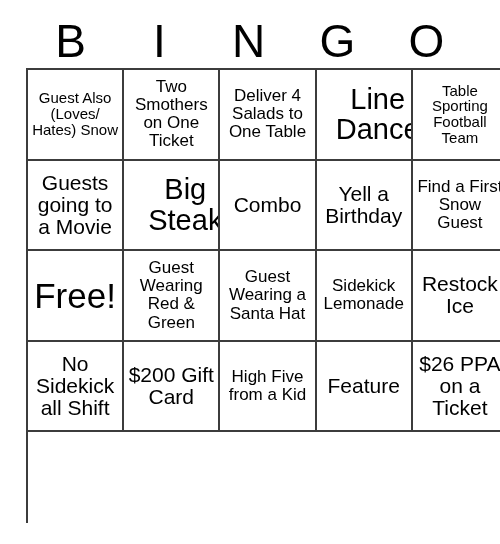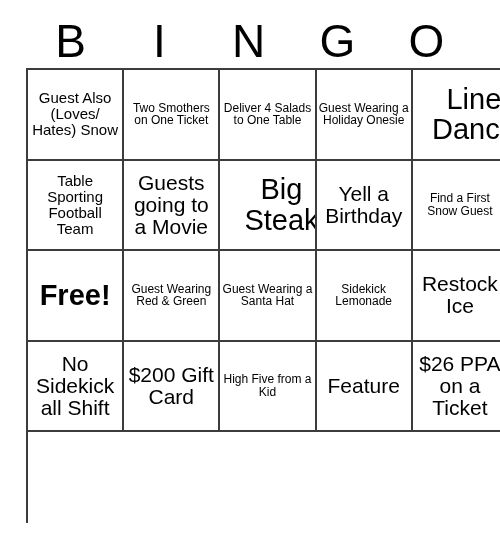--- a/index.html
+++ b/index.html
@@ -75,23 +75,23 @@
     display: block;
     width: 100%;
     line-height: 1.06;
     word-wrap: break-word;
   }
 
   
   .fs-xl  .cell-text { font-size: 29px; margin-left: 28px; }
   .fs-lg  .cell-text { font-size: 25px; }
   .fs-md  .cell-text { font-size: 21px; }
-  .fs-sm  .cell-text { font-size: 12px; text-align: center; }
+  .fs-sm  .cell-text { font-size: 17px; text-align: center; }
   .fs-xs  .cell-text { font-size: 15px; }
-  .fs-free .cell-text { font-size: 29px; font-weight: bold; }
+  .fs-free .cell-text { font-size: 35px; }
 </style>
 </head>
 <body>
 
 <div id="bingo-card">
 
   <div class="bingo-header">
     <div class="header-letter">B</div>
     <div class="header-letter">I</div>
     <div class="header-letter">N</div>
@@ -103,35 +103,35 @@
 
     <div class="bingo-cell fs-xs">
         <span class="cell-text">Guest Also (Loves/ Hates) Snow</span>
       </div>
     <div class="bingo-cell fs-sm">
         <span class="cell-text">Two Smothers on One Ticket</span>
       </div>
     <div class="bingo-cell fs-sm">
         <span class="cell-text">Deliver 4 Salads to One Table</span>
       </div>
-    <div class="bingo-cell fs-sm">
-        <span class="cell-text">Guest Wearing a Holiday Onesie</span>
-      </div>
 
     <div class="bingo-cell fs-xl">
         <span class="cell-text">Line Dance</span>
       </div>
     <div class="bingo-cell fs-xs">
         <span class="cell-text">Table Sporting Football Team</span>
       </div>
     <div class="bingo-cell fs-md">
         <span class="cell-text">Guests going to a Movie</span>
       </div>
     <div class="bingo-cell fs-xl">
         <span class="cell-text">Big Steak</span>
+      </div>
+    <div class="bingo-cell fs-md">
+        <span class="cell-text">Combo</span>
       </div>
 
     <div class="bingo-cell fs-md">
         <span class="cell-text">Yell a Birthday</span>
       </div>
     <div class="bingo-cell fs-sm">
         <span class="cell-text">Find a First Snow Guest</span>
       </div>
     <div class="bingo-cell fs-free">
         <span class="cell-text">Free!</span>

